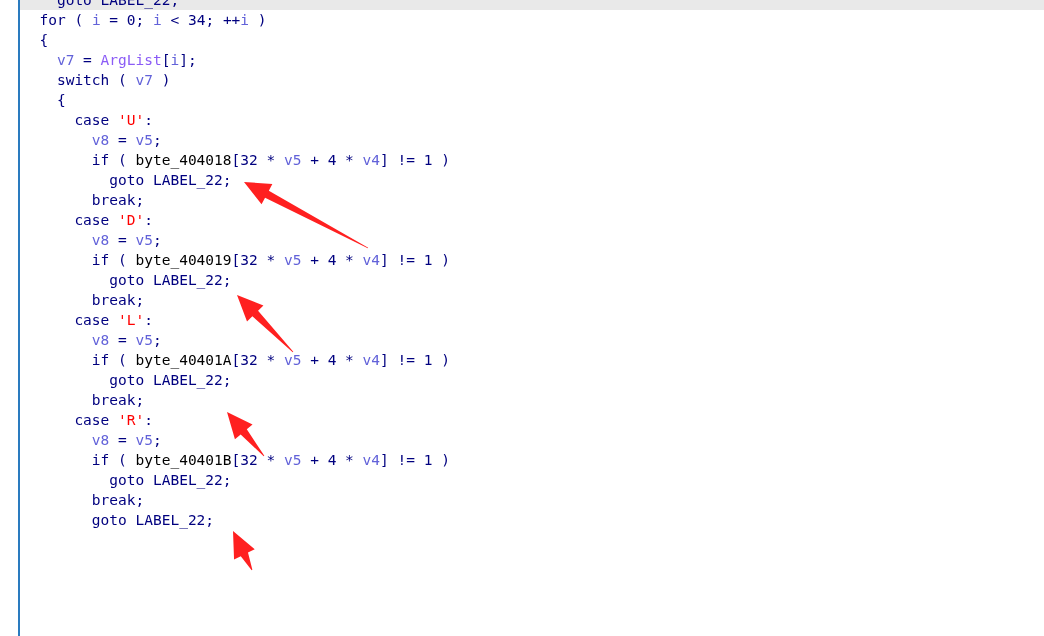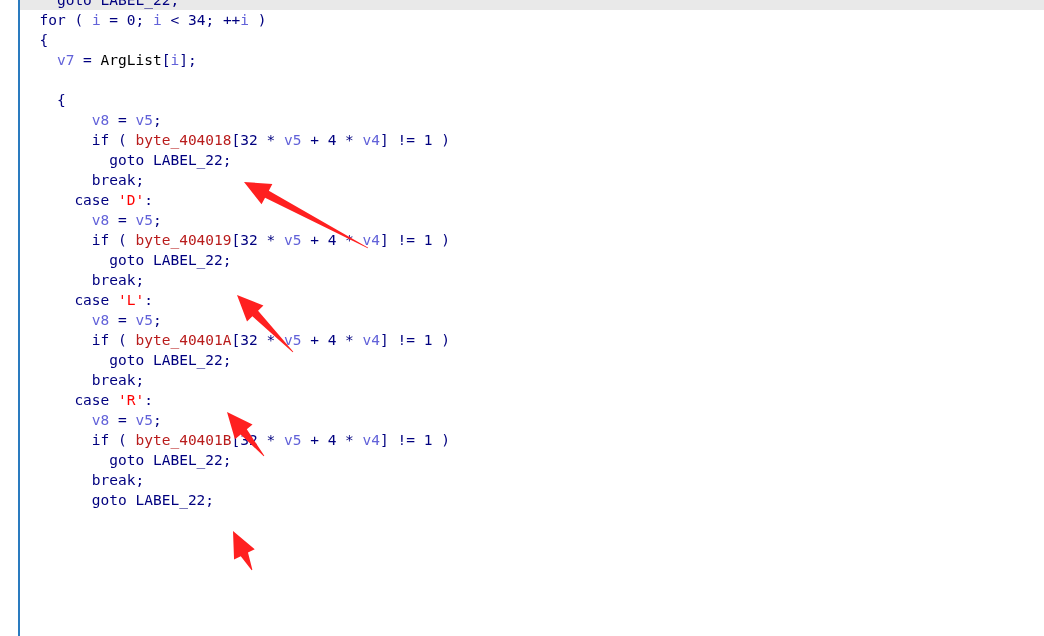--- a/index.html
+++ b/index.html
@@ -79,22 +79,22 @@
     left: 22px;
     top: 0;
     height: 20px;
     white-space: pre;
   }
 
   
   .tok-plain   { color: #00007f; }   
   .tok-kw      { color: #00007f; }   
   .tok-var     { color: #6262d9; }   
-  .tok-glob    { color: #b91c1c; }   
-  .tok-fn      { color: #000000; }   
+  .tok-glob    { color: #000000; }   
+  .tok-fn      { color: #8b5cf6; }   
   .tok-label   { color: #00007f; }   
   .tok-char    { color: #ff0000; }   
   .tok-num     { color: #00007f; }
 
   
   #annotations {
     position: absolute;
     left: 0;
     top: 0;
     width: 1044px;
@@ -108,22 +108,23 @@
 
 <div id="pseudocode-view">
 
   <div id="gutter"></div>
 
   <div id="code-lines">
       <div class="code-line is-current"><span class="line-number">46</span><span class="line-text"><span class="tok-plain">    </span><span class="tok-kw">goto</span><span class="tok-plain"> </span><span class="tok-label">LABEL_22</span><span class="tok-plain">;</span></span></div>
       <div class="code-line"><span class="line-number">47</span><span class="line-text"><span class="tok-plain">  </span><span class="tok-kw">for</span><span class="tok-plain"> ( </span><span class="tok-var">i</span><span class="tok-plain"> = </span><span class="tok-num">0</span><span class="tok-plain">; </span><span class="tok-var">i</span><span class="tok-plain"> &lt; </span><span class="tok-num">34</span><span class="tok-plain">; ++</span><span class="tok-var">i</span><span class="tok-plain"> )</span></span></div>
       <div class="code-line"><span class="line-number">48</span><span class="line-text"><span class="tok-plain">  {</span></span></div>
       <div class="code-line"><span class="line-number">49</span><span class="line-text"><span class="tok-plain">    </span><span class="tok-var">v7</span><span class="tok-plain"> = </span><span class="tok-fn">ArgList</span><span class="tok-plain">[</span><span class="tok-var">i</span><span class="tok-plain">];</span></span></div>
-      <div class="code-line"><span class="line-number">50</span></div>
+      <div class="code-line"><span class="line-number">50</span><span class="line-text"><span class="tok-plain">    </span><span class="tok-kw">switch</span><span class="tok-plain"> ( </span><span class="tok-var">v7</span><span class="tok-plain"> )</span></span></div>
       <div class="code-line"><span class="line-number">51</span><span class="line-text"><span class="tok-plain">    {</span></span></div>
+      <div class="code-line"><span class="line-number">52</span><span class="line-text"><span class="tok-plain">      </span><span class="tok-kw">case</span><span class="tok-plain"> </span><span class="tok-char">'U'</span><span class="tok-plain">:</span></span></div>
       <div class="code-line"><span class="line-number">53</span><span class="line-text"><span class="tok-plain">        </span><span class="tok-var">v8</span><span class="tok-plain"> = </span><span class="tok-var">v5</span><span class="tok-plain">;</span></span></div>
       <div class="code-line"><span class="line-number">54</span><span class="line-text"><span class="tok-plain">        </span><span class="tok-kw">if</span><span class="tok-plain"> ( </span><span class="tok-glob">byte_404018</span><span class="tok-plain">[</span><span class="tok-num">32</span><span class="tok-plain"> * </span><span class="tok-var">v5</span><span class="tok-plain"> + </span><span class="tok-num">4</span><span class="tok-plain"> * </span><span class="tok-var">v4</span><span class="tok-plain">] != </span><span class="tok-num">1</span><span class="tok-plain"> )</span></span></div>
       <div class="code-line"><span class="line-number">55</span><span class="line-text"><span class="tok-plain">          </span><span class="tok-kw">goto</span><span class="tok-plain"> </span><span class="tok-label">LABEL_22</span><span class="tok-plain">;</span></span></div>
       <div class="code-line"><span class="line-number">57</span><span class="line-text"><span class="tok-plain">        </span><span class="tok-kw">break</span><span class="tok-plain">;</span></span></div>
       <div class="code-line"><span class="line-number">58</span><span class="line-text"><span class="tok-plain">      </span><span class="tok-kw">case</span><span class="tok-plain"> </span><span class="tok-char">'D'</span><span class="tok-plain">:</span></span></div>
       <div class="code-line"><span class="line-number">59</span><span class="line-text"><span class="tok-plain">        </span><span class="tok-var">v8</span><span class="tok-plain"> = </span><span class="tok-var">v5</span><span class="tok-plain">;</span></span></div>
       <div class="code-line"><span class="line-number">60</span><span class="line-text"><span class="tok-plain">        </span><span class="tok-kw">if</span><span class="tok-plain"> ( </span><span class="tok-glob">byte_404019</span><span class="tok-plain">[</span><span class="tok-num">32</span><span class="tok-plain"> * </span><span class="tok-var">v5</span><span class="tok-plain"> + </span><span class="tok-num">4</span><span class="tok-plain"> * </span><span class="tok-var">v4</span><span class="tok-plain">] != </span><span class="tok-num">1</span><span class="tok-plain"> )</span></span></div>
       <div class="code-line"><span class="line-number">61</span><span class="line-text"><span class="tok-plain">          </span><span class="tok-kw">goto</span><span class="tok-plain"> </span><span class="tok-label">LABEL_22</span><span class="tok-plain">;</span></span></div>
       <div class="code-line"><span class="line-number">63</span><span class="line-text"><span class="tok-plain">        </span><span class="tok-kw">break</span><span class="tok-plain">;</span></span></div>
       <div class="code-line"><span class="line-number">64</span><span class="line-text"><span class="tok-plain">      </span><span class="tok-kw">case</span><span class="tok-plain"> </span><span class="tok-char">'L'</span><span class="tok-plain">:</span></span></div>

